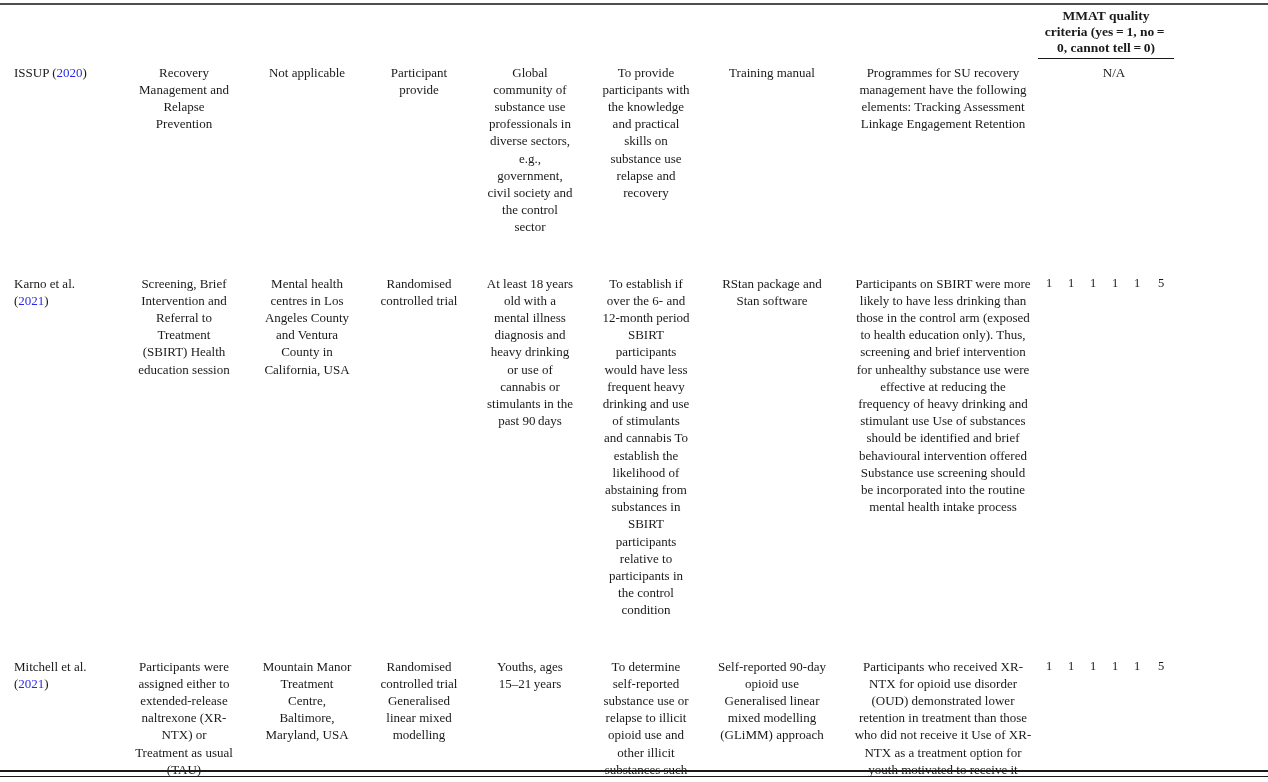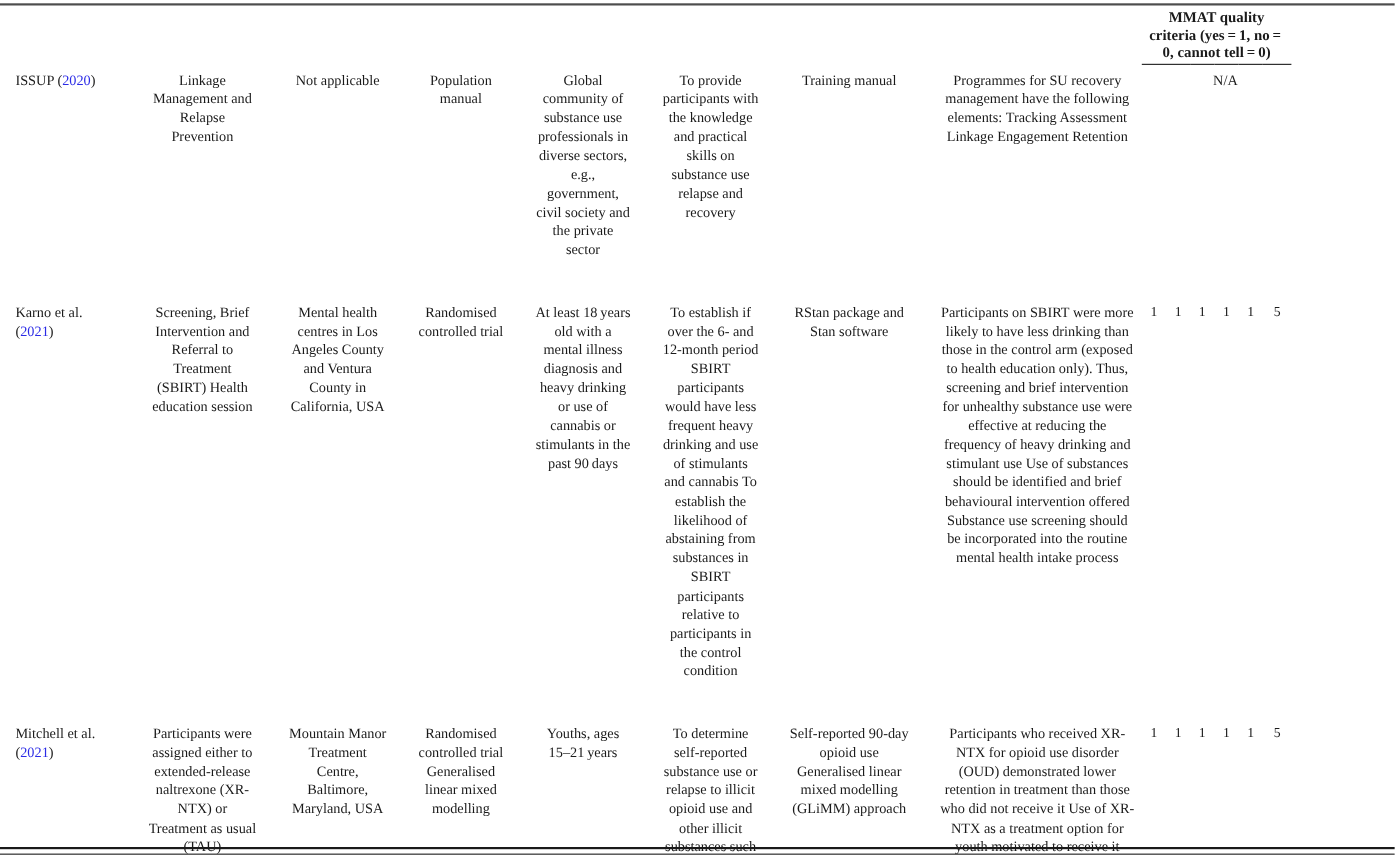--- a/index.html
+++ b/index.html
@@ -156,24 +156,24 @@
         <td class="spacer-cell" colspan="8"></td>
         <td class="grp-rule" colspan="6"></td>
       </tr>
 
     </thead>
 
     <tbody>
 
       <tr class="row-gap">
         <td class="author"><span>ISSUP (</span><a class="ref-year" href="#">2020</a><span>)</span></td>
-        <td>Linkage Management and Relapse Prevention</td>
+        <td>Recovery Management and Relapse Prevention</td>
         <td>Not applicable</td>
-        <td>Population manual</td>
-        <td>Global community of substance use professionals in diverse sectors, e.g., government, civil society and the private sector</td>
+        <td>Participant provide</td>
+        <td>Global community of substance use professionals in diverse sectors, e.g., government, civil society and the control sector</td>
         <td>To provide participants with the knowledge and practical skills on substance use relapse and recovery</td>
         <td>Training manual</td>
         <td>Programmes for SU recovery management have the following elements: Tracking Assessment Linkage Engagement Retention</td>
         <td class="na" colspan="6">N/A</td>
       </tr>
 
       <tr class="row-gap">
         <td class="author"><span>Karno et al. (</span><a class="ref-year" href="#">2021</a><span>)</span></td>
         <td>Screening, Brief Intervention and Referral to Treatment (SBIRT) Health education session</td>
         <td>Mental health centres in Los Angeles County and Ventura County in California, USA</td>

